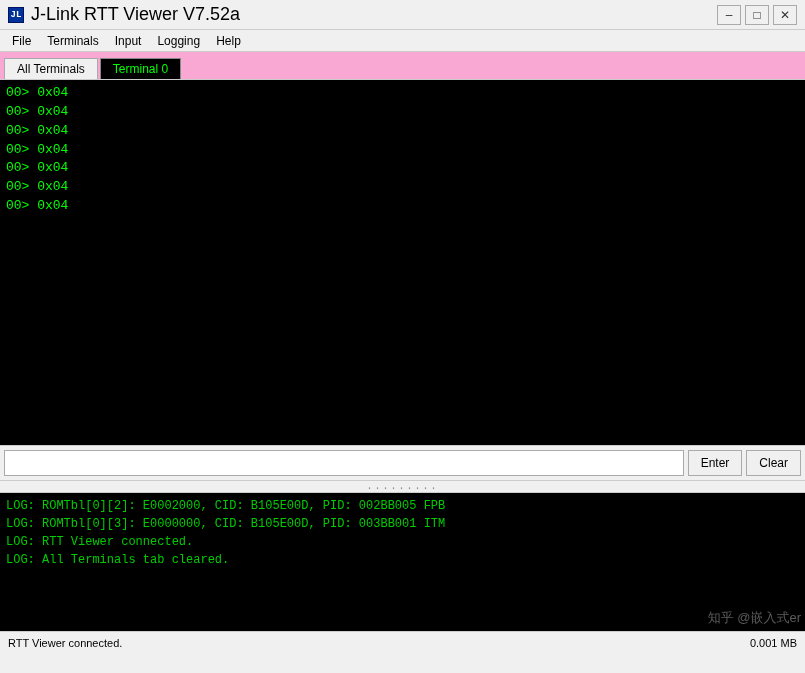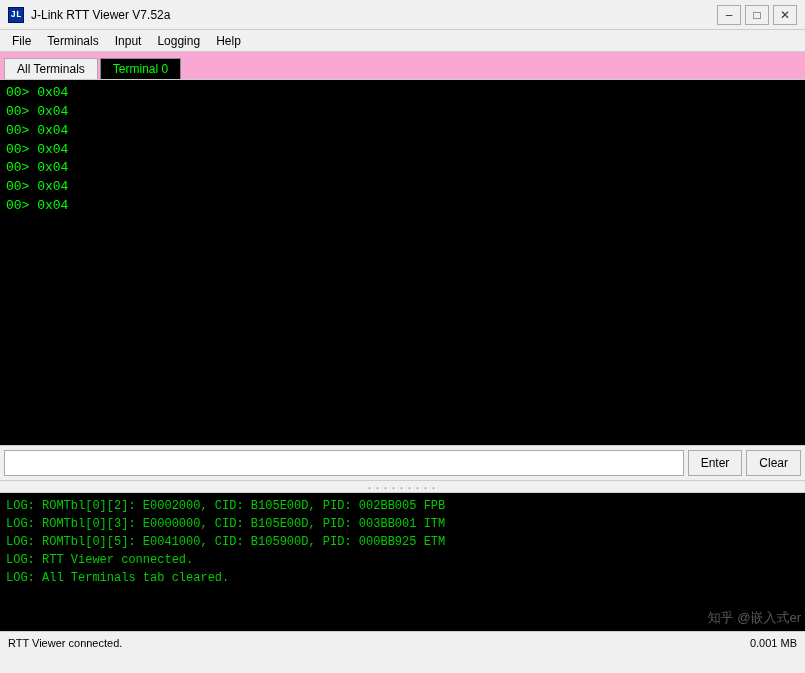--- a/index.html
+++ b/index.html
@@ -33,21 +33,21 @@
       background: #003399;
       border: 1px solid #001166;
       font-size: 9px;
       color: white;
       display: flex;
       align-items: center;
       justify-content: center;
       font-weight: bold;
     }
     .title-bar-title {
-      font-size: 12px;
+      font-size: 18px;
       color: #000;
       font-family: 'Segoe UI', sans-serif;
       text-align: right;
     }
     .title-bar-controls {
       display: flex;
       gap: 4px;
     }
     .title-bar-btn {
       width: 24px;
@@ -252,21 +252,20 @@
   <button class="input-btn">Enter</button>
   <button class="input-btn">Clear</button>
 </div>
 
 <div class="dotted-sep">.........</div>
 
 <div class="log-area">
 
   <div class="log-line">LOG: ROMTbl[0][2]: E0002000, CID: B105E00D, PID: 002BB005 FPB</div>
     <div class="log-line">LOG: ROMTbl[0][3]: E0000000, CID: B105E00D, PID: 003BB001 ITM</div>
-    <div class="log-line">LOG: ROMTbl[0][5]: E0041000, CID: B105900D, PID: 000BB925 ETM</div>
     <div class="log-line">LOG: RTT Viewer connected.</div>
     <div class="log-line">LOG: All Terminals tab cleared.</div>
     <div class="watermark">知乎 @嵌入式er</div>
 </div>
 
 <div class="status-bar">
   <span>RTT Viewer connected.</span>
   <span>0.001 MB</span>
 </div>
 

